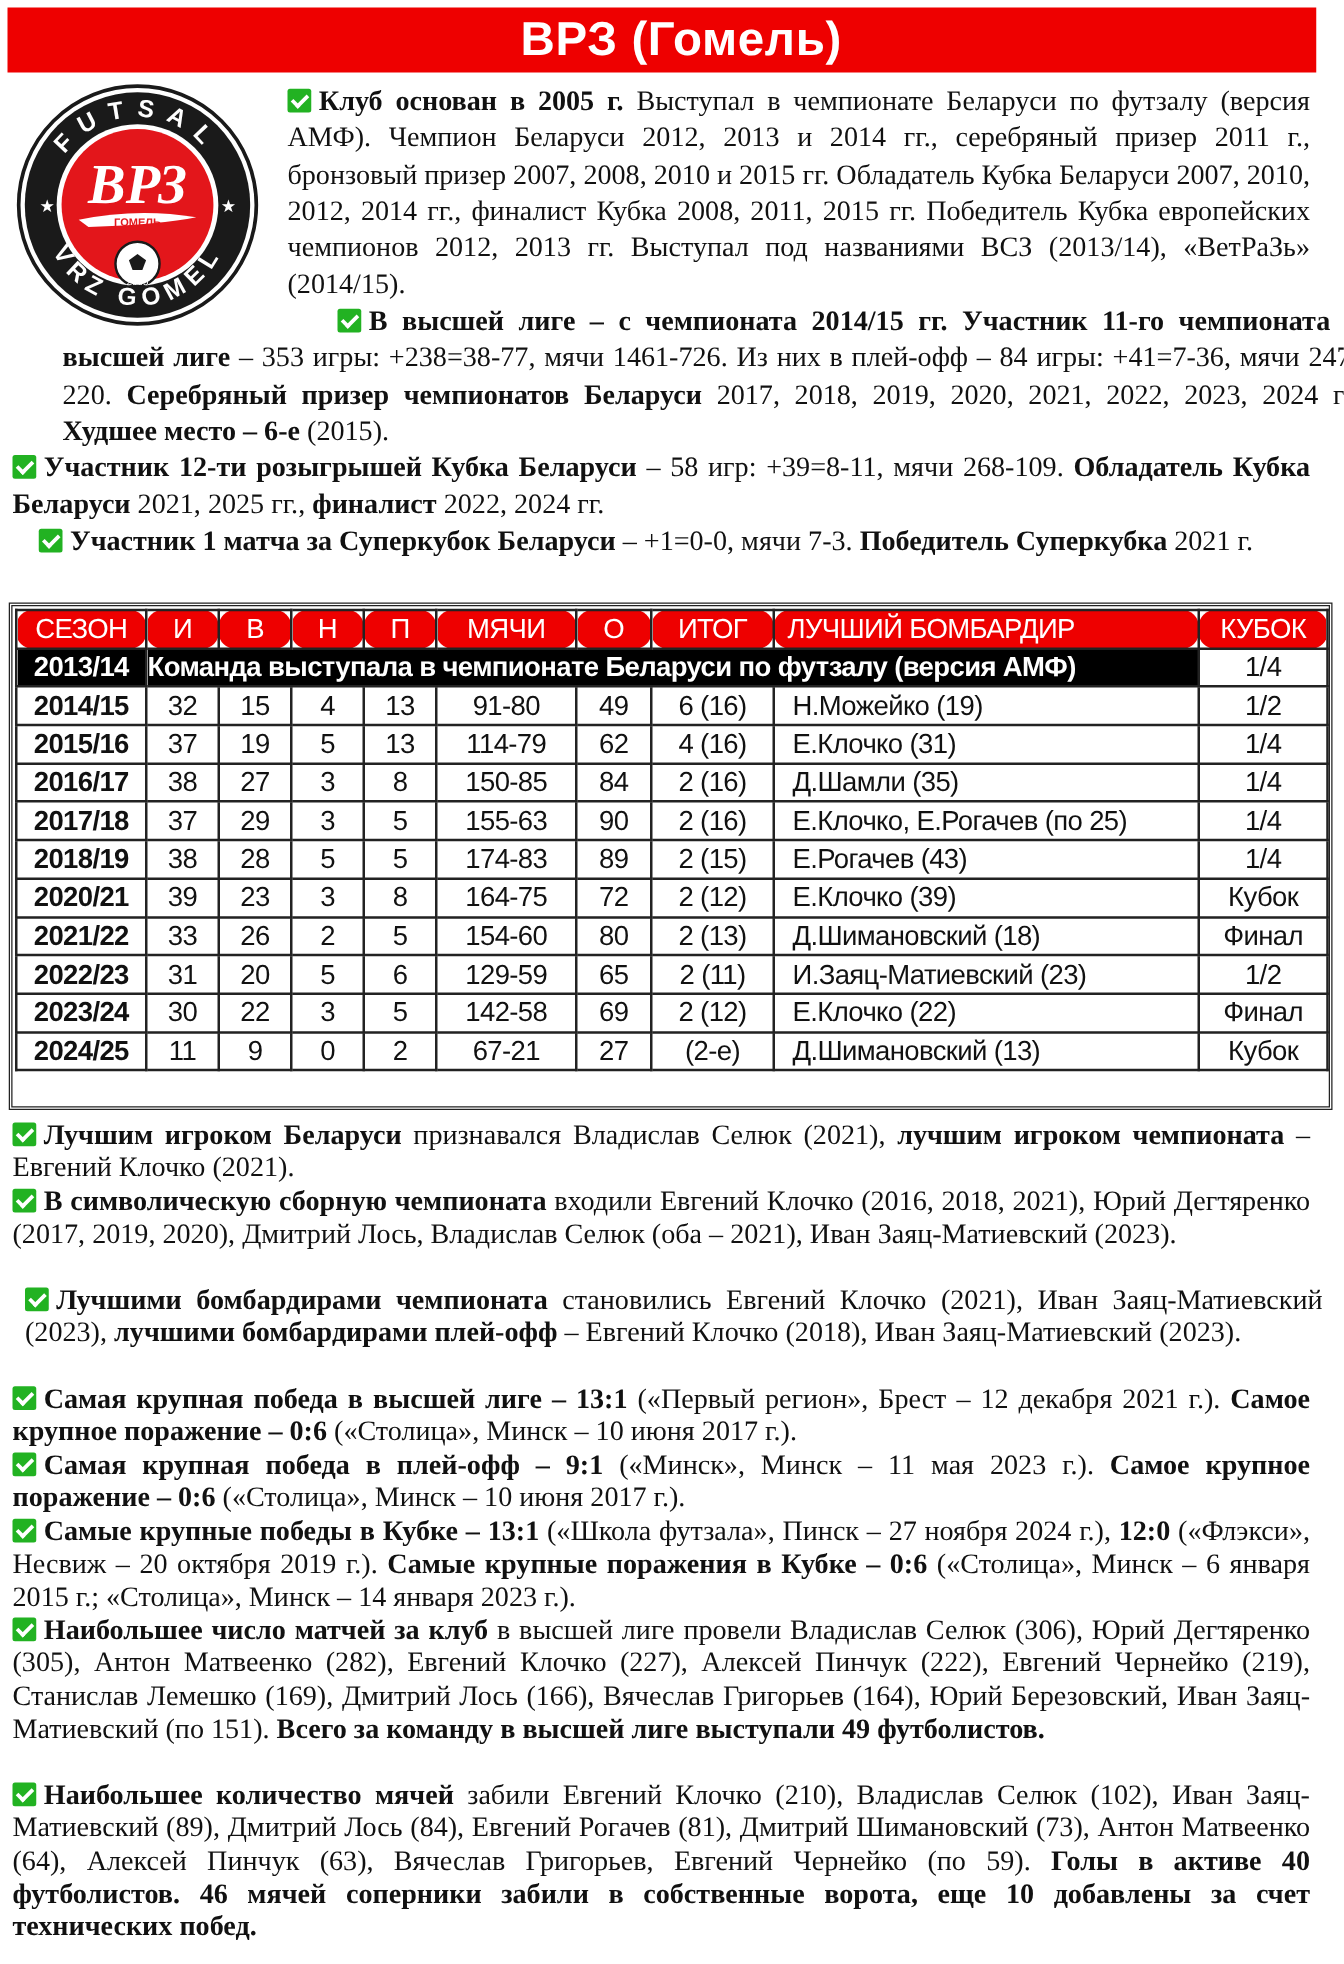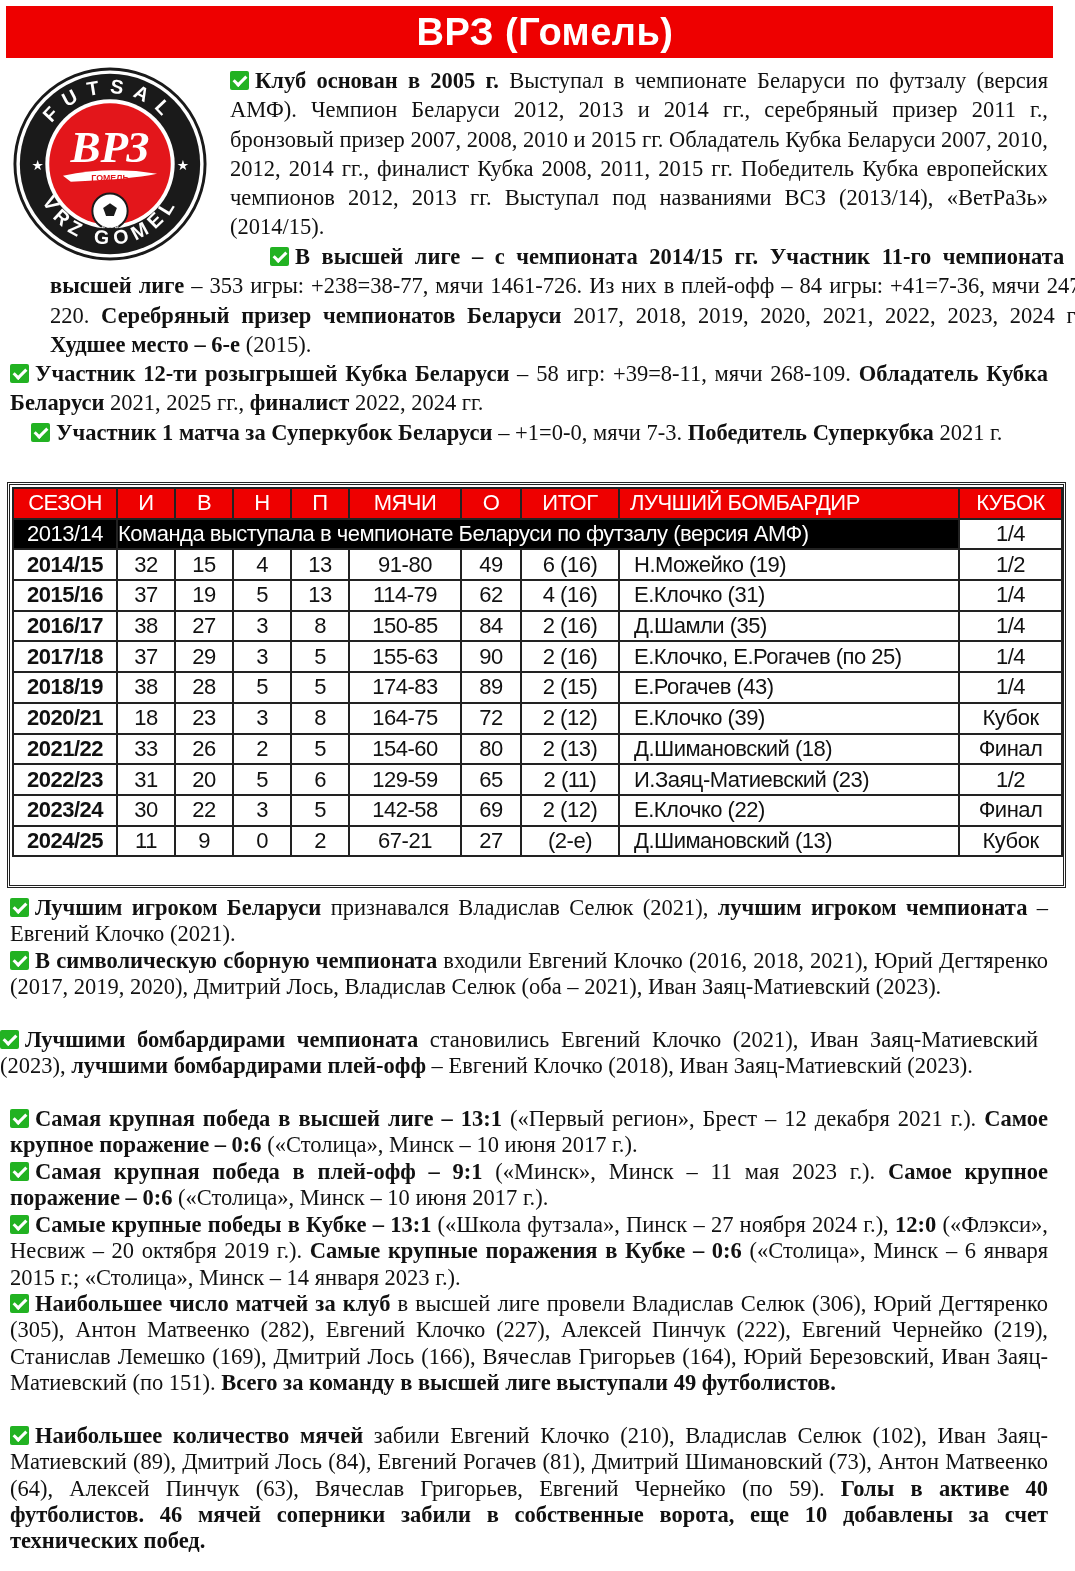--- a/index.html
+++ b/index.html
@@ -35,24 +35,24 @@
   }
   table.stats {
     width: 100%; border-collapse: collapse;
     font-family: "Liberation Sans", "DejaVu Sans", sans-serif; font-size: 22px;
     table-layout: fixed;
   }
   table.stats td, table.stats th {
     border: 2px solid #222; height: 30.7px; padding: 0 4px; text-align: center;
     white-space: nowrap; overflow: hidden; letter-spacing: -0.5px;
   }
-  table.stats th { background: #ee0000; color: #fff; font-weight: normal; }
+  table.stats th { background: #ee0000; color: #fff; font-weight: normal; border-radius: 13px; }
   table.stats td.season { font-weight: bold; }
   table.stats td.left { text-align: left; padding-left: 14px; }
-  table.stats tr.amf td.dark { background: #000; color: #fff; font-weight: normal; margin-left: 20px; }
+  table.stats tr.amf td.dark { background: #000; color: #fff; font-weight: bold; margin-left: 20px; }
   table.stats tr.amf td.dark.msg { text-align: left; padding-left: 0; }
 </style>
 </head>
 <body>
 
 <div class="title-bar">ВРЗ (Гомель)</div>
 
 <svg class="logo" viewBox="0 0 200 200">
   <circle cx="100" cy="100" r="97" fill="#fff" stroke="#1a1a1a" stroke-width="3"></circle>
   <circle cx="100" cy="100" r="92" fill="#1a1a1a"></circle>
@@ -183,21 +183,21 @@
           <td>5</td>
           <td>5</td>
           <td>174-83</td>
           <td>89</td>
           <td>2 (15)</td>
           <td class="left">Е.Рогачев (43)</td>
           <td>1/4</td>
         </tr>
         <tr>
           <td class="season">2020/21</td>
-          <td>18</td>
+          <td>39</td>
           <td>23</td>
           <td>3</td>
           <td>8</td>
           <td>164-75</td>
           <td>72</td>
           <td>2 (12)</td>
           <td class="left">Е.Клочко (39)</td>
           <td>Кубок</td>
         </tr>
         <tr>
@@ -248,19 +248,19 @@
           <td class="left">Д.Шимановский (13)</td>
           <td>Кубок</td>
         </tr>
       </tbody>
   </table>
 </div>
 
 <div id="facts">
     <div class="para" style="left: 10px; top: 895px; width: 1038px; line-height: 26.3px;"><span class="check"></span><b>Лучшим игроком Беларуси</b><span> признавался Владислав Селюк (2021), </span><b>лучшим игроком чемпионата</b><span> – Евгений Клочко (2021).</span></div>
     <div class="para" style="left: 10px; top: 948px; width: 1038px; line-height: 26.3px;"><span class="check"></span><b>В символическую сборную чемпионата</b><span> входили Евгений Клочко (2016, 2018, 2021), Юрий Дегтяренко (2017, 2019, 2020), Дмитрий Лось, Владислав Селюк (оба – 2021), Иван Заяц-Матиевский (2023).</span></div>
-    <div class="para" style="left: 0; top: 1027px; width: 1038px; line-height: 26.3px;"><span class="check"></span><b>Лучшими бомбардирами чемпионата</b><span> становились Евгений Клочко (2021), Иван Заяц-Матиевский (2023), </span><b>лучшими бомбардирами плей-офф</b><span> – Евгений Клочко (2018), Иван Заяц-Матиевский (2023).</span></div>
+    <div class="para" style="left: 20px; top: 1027px; width: 1038px; line-height: 26.3px;"><span class="check"></span><b>Лучшими бомбардирами чемпионата</b><span> становились Евгений Клочко (2021), Иван Заяц-Матиевский (2023), </span><b>лучшими бомбардирами плей-офф</b><span> – Евгений Клочко (2018), Иван Заяц-Матиевский (2023).</span></div>
     <div class="para" style="left: 10px; top: 1106px; width: 1038px; line-height: 26.3px;"><span class="check"></span><b>Самая крупная победа в высшей лиге – 13:1</b><span> («Первый регион», Брест – 12 декабря 2021 г.). </span><b>Самое крупное поражение – 0:6</b><span> («Столица», Минск – 10 июня 2017 г.).</span></div>
     <div class="para" style="left: 10px; top: 1159px; width: 1038px; line-height: 26.3px;"><span class="check"></span><b>Самая крупная победа в плей-офф – 9:1</b><span> («Минск», Минск – 11 мая 2023 г.). </span><b>Самое крупное поражение – 0:6</b><span> («Столица», Минск – 10 июня 2017 г.).</span></div>
     <div class="para" style="left: 10px; top: 1212px; width: 1038px; line-height: 26.3px;"><span class="check"></span><b>Самые крупные победы в Кубке – 13:1</b><span> («Школа футзала», Пинск – 27 ноября 2024 г.), </span><b>12:0</b><span> («Флэкси», Несвиж – 20 октября 2019 г.). </span><b>Самые крупные поражения в Кубке – 0:6</b><span> («Столица», Минск – 6 января 2015 г.; «Столица», Минск – 14 января 2023 г.).</span></div>
     <div class="para" style="left: 10px; top: 1291px; width: 1038px; line-height: 26.3px;"><span class="check"></span><b>Наибольшее число матчей за клуб</b><span> в высшей лиге провели Владислав Селюк (306), Юрий Дегтяренко (305), Антон Матвеенко (282), Евгений Клочко (227), Алексей Пинчук (222), Евгений Чернейко (219), Станислав Лемешко (169), Дмитрий Лось (166), Вячеслав Григорьев (164), Юрий Березовский, Иван Заяц-Матиевский (по 151). </span><b>Всего за команду в высшей лиге выступали 49 футболистов.</b></div>
     <div class="para" style="left: 10px; top: 1423px; width: 1038px; line-height: 26.3px;"><span class="check"></span><b>Наибольшее количество мячей</b><span> забили Евгений Клочко (210), Владислав Селюк (102), Иван Заяц-Матиевский (89), Дмитрий Лось (84), Евгений Рогачев (81), Дмитрий Шимановский (73), Антон Матвеенко (64), Алексей Пинчук (63), Вячеслав Григорьев, Евгений Чернейко (по 59). </span><b>Голы в активе 40 футболистов. 46 мячей соперники забили в собственные ворота, еще 10 добавлены за счет технических побед.</b></div>
   </div>
 
 </body></html>

